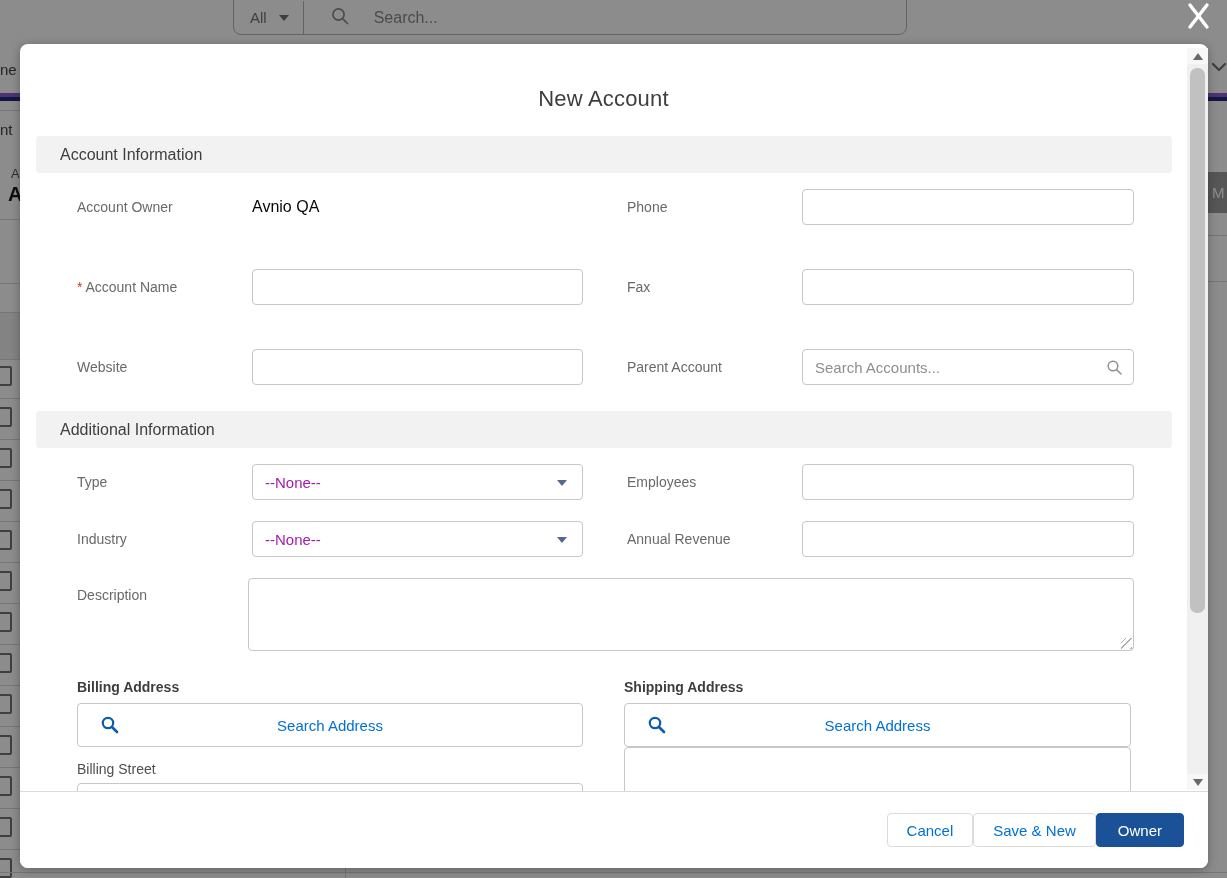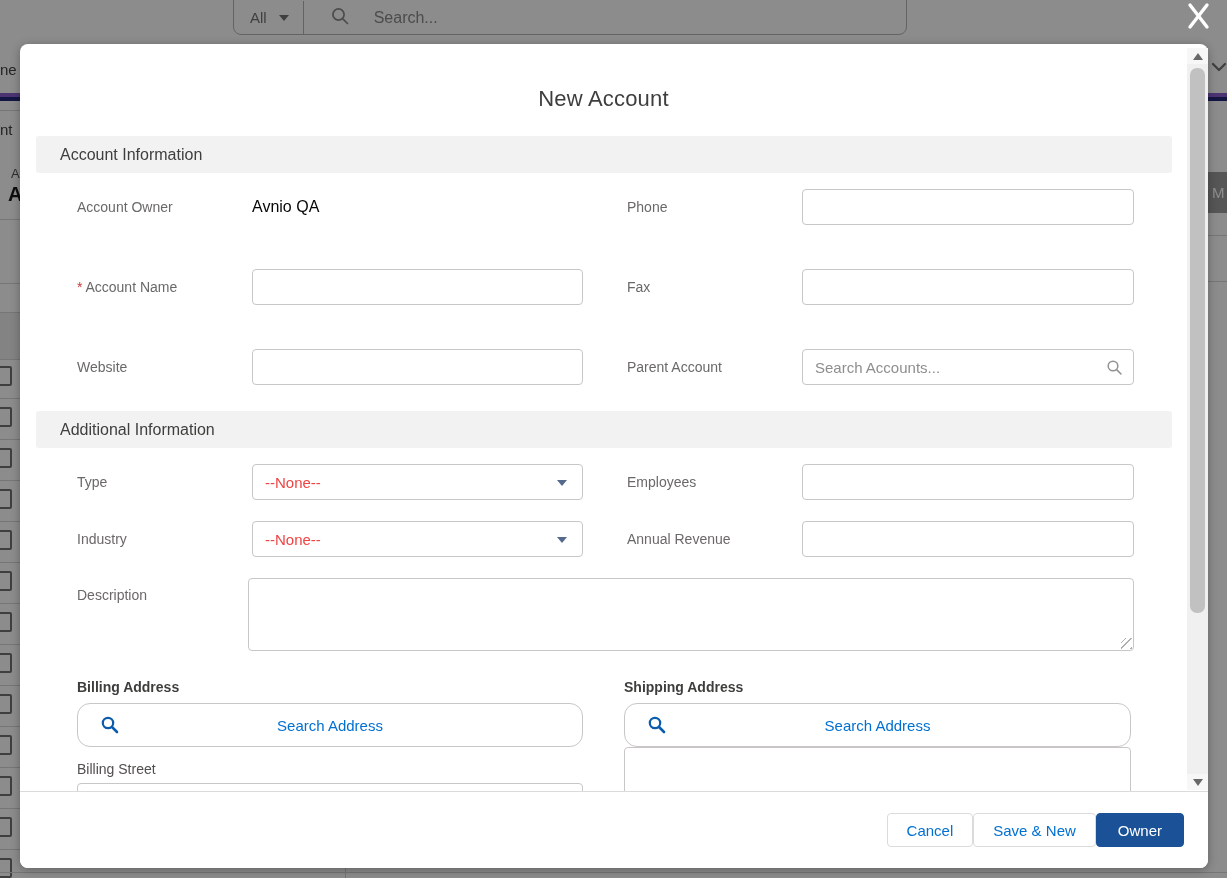--- a/index.html
+++ b/index.html
@@ -51,34 +51,34 @@
     white-space:nowrap;}
   .req{color:#c23934;margin-right:3px;}
   .fvalue{font-size:16px;color:#080707;}
   .tin{flex:1;height:36px;border:1px solid #c9c7c5;border-radius:4px;font-size:15px;
     color:#080707;padding:0 12px;font-family:inherit;outline:none;box-sizing:border-box;background:#fff;}
   .tin::placeholder{color:#8e8e8e;}
   .lookup{position:relative;flex:1;display:flex;}
   .lookup .tin{padding-right:36px;}
   .lookup svg{position:absolute;right:11px;top:10px;}
   .select{position:relative;flex:1;height:36px;border:1px solid #c9c7c5;border-radius:4px;
-    display:flex;align-items:center;padding:12px 12px;font-size:15px;color:#ef4444;cursor:pointer;
+    display:flex;align-items:center;padding:12px 12px;font-size:15px;color:#a21caf;cursor:pointer;
     box-sizing:border-box;background:#fff;}
   .sel-tri{position:absolute;right:15px;top:15px;width:0;height:0;border-left:5px solid transparent;
     border-right:5px solid transparent;border-top:6px solid #54698d;}
   .drow{grid-column:1/3;display:flex;align-items:flex-start;}
   .drow .flabel{padding-top:9px;width:163px;}
   .ta-wrap{position:relative;flex:1;}
   .ta{width:100%;border:1px solid #c9c7c5;border-radius:4px;resize:none;box-sizing:border-box;
     font-family:inherit;font-size:15px;padding:8px 12px;outline:none;display:block;background:#fff;}
   .grip{position:absolute;right:2px;bottom:2px;width:11px;height:11px;
     background:repeating-linear-gradient(135deg,transparent 0 3px,#b0aeac 3px 4px,transparent 4px 7px,#b0aeac 7px 8px,transparent 8px 11px);}
   .addr-grid{display:grid;grid-template-columns:506px 507px;column-gap:41px;margin:28px 0 0 57px;}
   .addr-head{font-size:14px;font-weight:bold;color:#3e3e3c;margin-bottom:8px;}
-  .addr-search{position:relative;height:42px;border:1px solid #c9c7c5;border-radius:13px;
+  .addr-search{position:relative;height:42px;border:1px solid #c9c7c5;border-radius:4px;
     display:flex;align-items:center;justify-content:center;background:#fff;cursor:pointer;}
   .addr-search svg{position:absolute;left:22px;top:11px;}
   .addr-search span{font-size:15px;color:#0070d2;}
   .street-label{font-size:14px;color:#514f4d;margin:14px 0 6px;}
   
   .sbar{position:absolute;top:4px;right:0;width:21px;height:742px;background:#f0f0f0;}
   .sb-up,.sb-down{position:absolute;left:0;width:21px;height:16px;background:#f7f7f7;
     display:flex;align-items:center;justify-content:center;cursor:pointer;}
   .sb-up{top:0;} .sb-down{bottom:0;}
   .tri-up{width:0;height:0;border-left:5px solid transparent;border-right:5px solid transparent;

